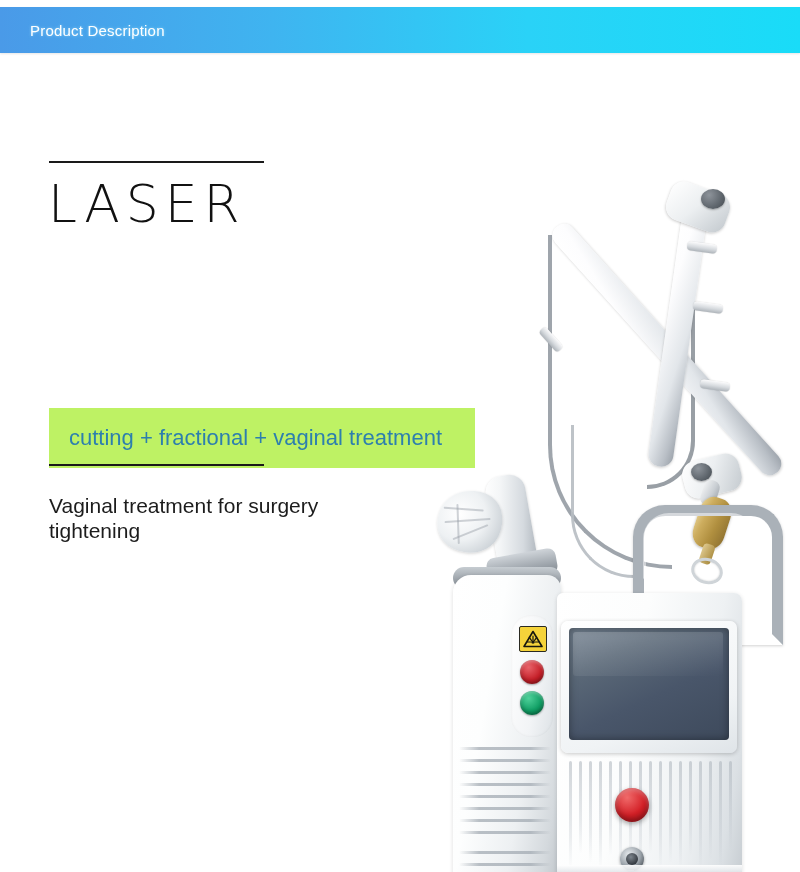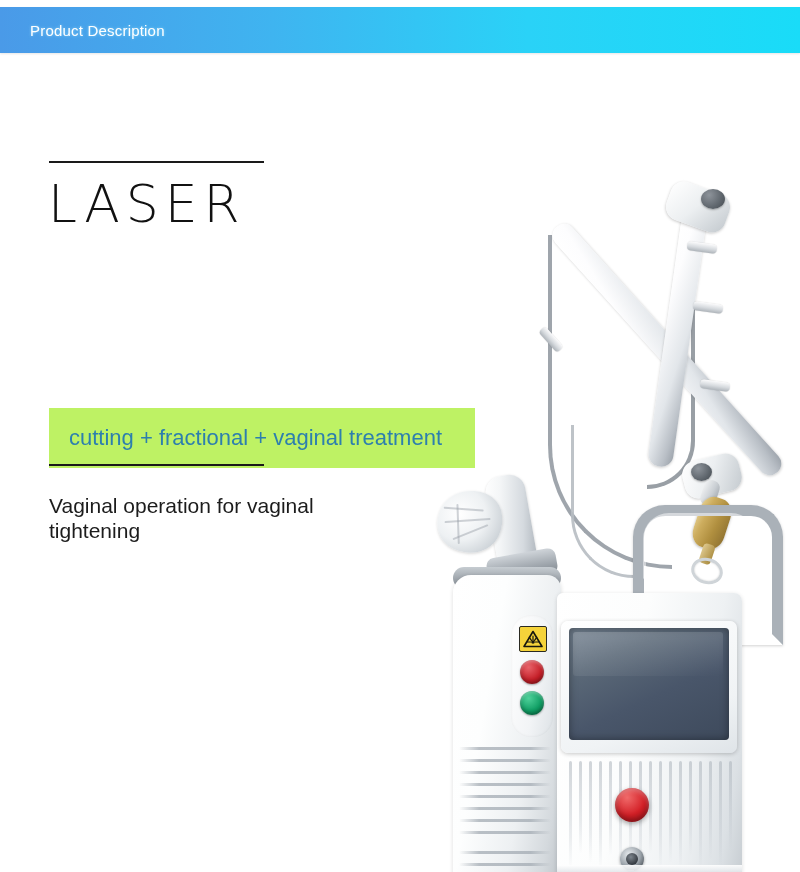--- a/index.html
+++ b/index.html
@@ -276,21 +276,21 @@
     <div id="headline-rule"></div>
     <div class="headline-line">LASER</div>
   </div>
 
   <div id="tagline-band">
     <div id="tagline-text">cutting + fractional + vaginal treatment</div>
   </div>
 
   <div id="features-rule"></div>
   <div id="features">
-    <div class="feature-item">Vaginal operation for vaginal tightening</div>
+    <div class="feature-item">Vaginal treatment for surgery tightening</div>
   </div>
 
   <div id="machine">
 
     <div class="cable" id="cable-a"></div>
     <div class="cable" id="cable-c"></div>
 
     <div class="arm-seg" id="arm-lower"></div>
     <div class="arm-seg" id="arm-upper"></div>
 

